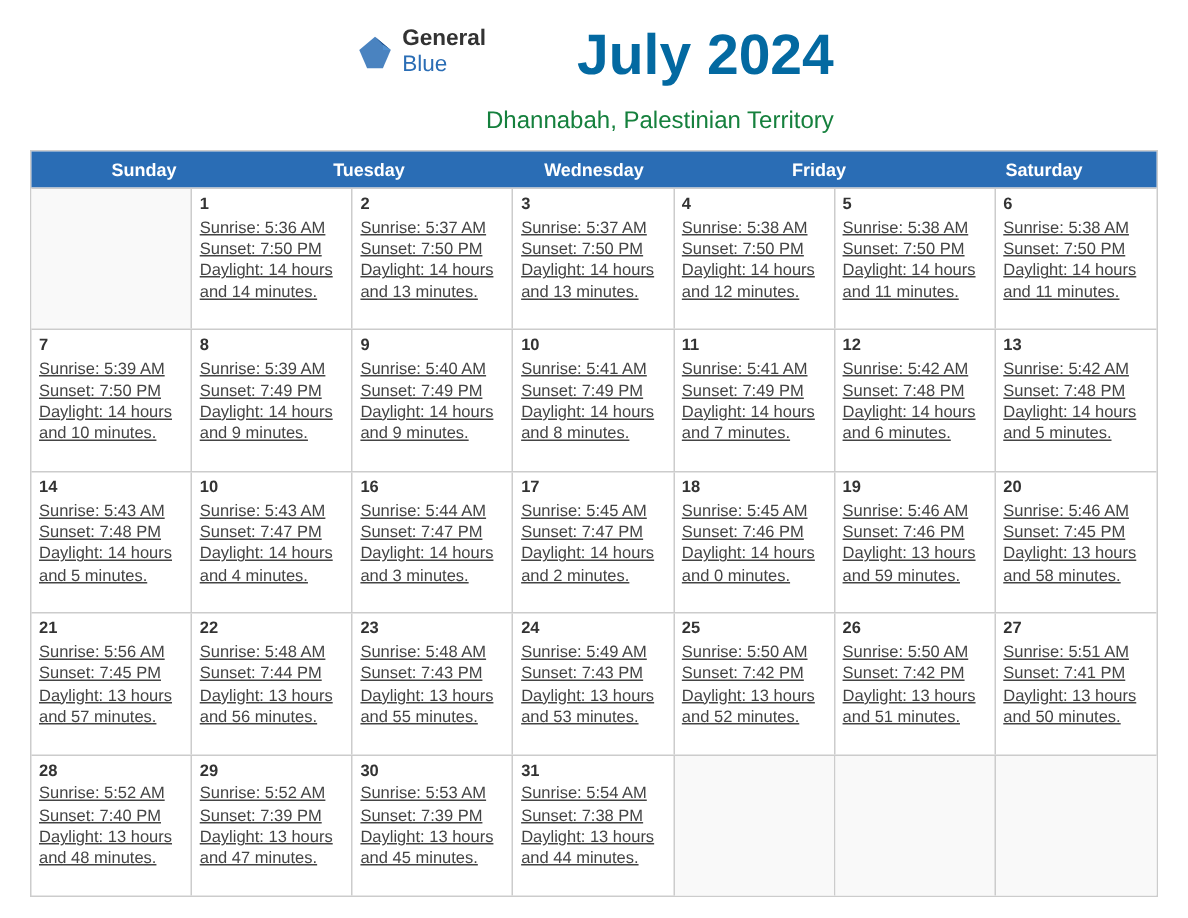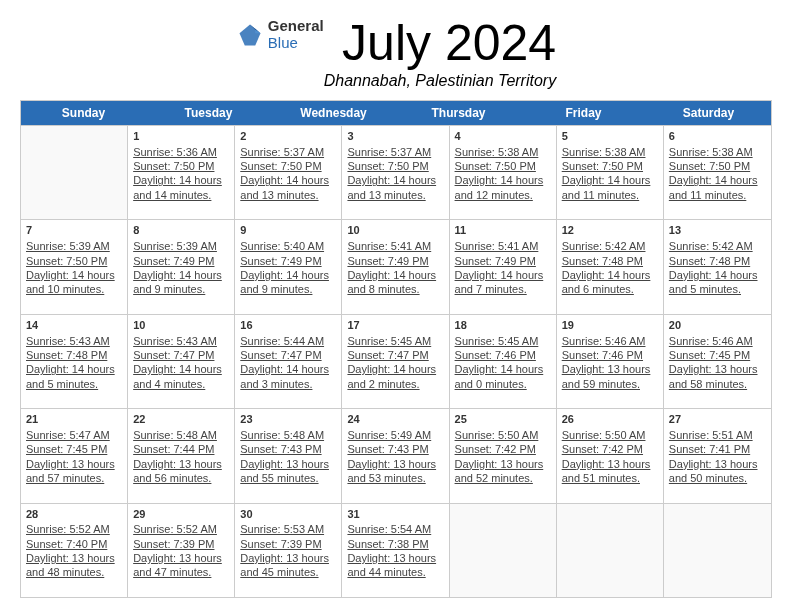--- a/index.html
+++ b/index.html
@@ -44,40 +44,39 @@
       color: #2a6db5;
     }
     .logo-icon {
       width: 28px;
       height: 28px;
     }
     .title-block {
       text-align: right;
     }
     .month-title {
-      font-size: 50px;
-      font-weight: normal;
-      color: #000000;
+      font-size: 38px;
+      font-weight: bold;
+      color: #0369a1;
       line-height: 1;
     }
     .location-title {
       font-size: 16px;
-      color: #000000;
-      margin-top: 4px;
-      font-style: italic;
+      color: #15803d;
+      margin-top: 16px;
     }
     .calendar {
       flex: 1;
       display: flex;
       flex-direction: column;
       border: 1px solid #ccc;
     }
     .cal-header {
       display: grid;
-      grid-template-columns: repeat(6, 1fr);
+      grid-template-columns: repeat(5, 1fr);
       background: #2a6db5;
     }
     .cal-header-cell {
       color: #fff;
       text-align: center;
       font-size: 12px;
       font-weight: bold;
       padding: 5px 2px;
     }
     .cal-body {
@@ -139,21 +138,20 @@
       <div class="month-title">July 2024</div>
       <div class="location-title">Dhannabah, Palestinian Territory</div>
     </div>
   </div>
 
   <div class="calendar">
     <div class="cal-header">
     <div class="cal-header-cell">Sunday</div>
         <div class="cal-header-cell">Tuesday</div>
         <div class="cal-header-cell">Wednesday</div>
-        <div class="cal-header-cell">Thursday</div>
         <div class="cal-header-cell">Friday</div>
         <div class="cal-header-cell">Saturday</div>
       </div>
     <div class="cal-body">
     <div class="cal-row">
           <div class="cal-cell empty"></div>
           <div class="cal-cell">
             <span class="cell-day">1</span>
             <div class="cell-info" style="white-space: pre-line;">Sunrise: 5:36 AM
 Sunset: 7:50 PM
@@ -294,21 +292,21 @@
             <span class="cell-day">20</span>
             <div class="cell-info" style="white-space: pre-line;">Sunrise: 5:46 AM
 Sunset: 7:45 PM
 Daylight: 13 hours
 and 58 minutes.</div>
           </div>
         </div>
         <div class="cal-row">
           <div class="cal-cell">
             <span class="cell-day">21</span>
-            <div class="cell-info" style="white-space: pre-line;">Sunrise: 5:47 AM
+            <div class="cell-info" style="white-space: pre-line;">Sunrise: 5:56 AM
 Sunset: 7:45 PM
 Daylight: 13 hours
 and 57 minutes.</div>
           </div>
           <div class="cal-cell">
             <span class="cell-day">22</span>
             <div class="cell-info" style="white-space: pre-line;">Sunrise: 5:48 AM
 Sunset: 7:44 PM
 Daylight: 13 hours
 and 56 minutes.</div>

